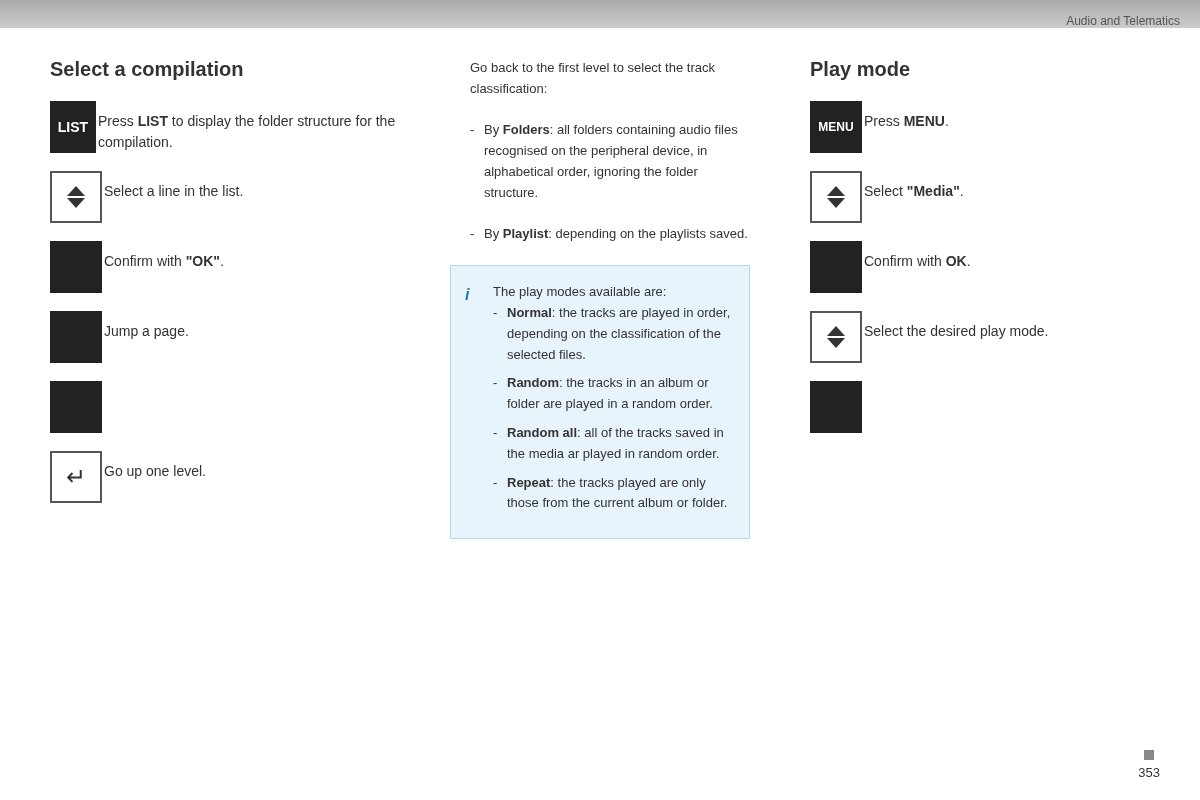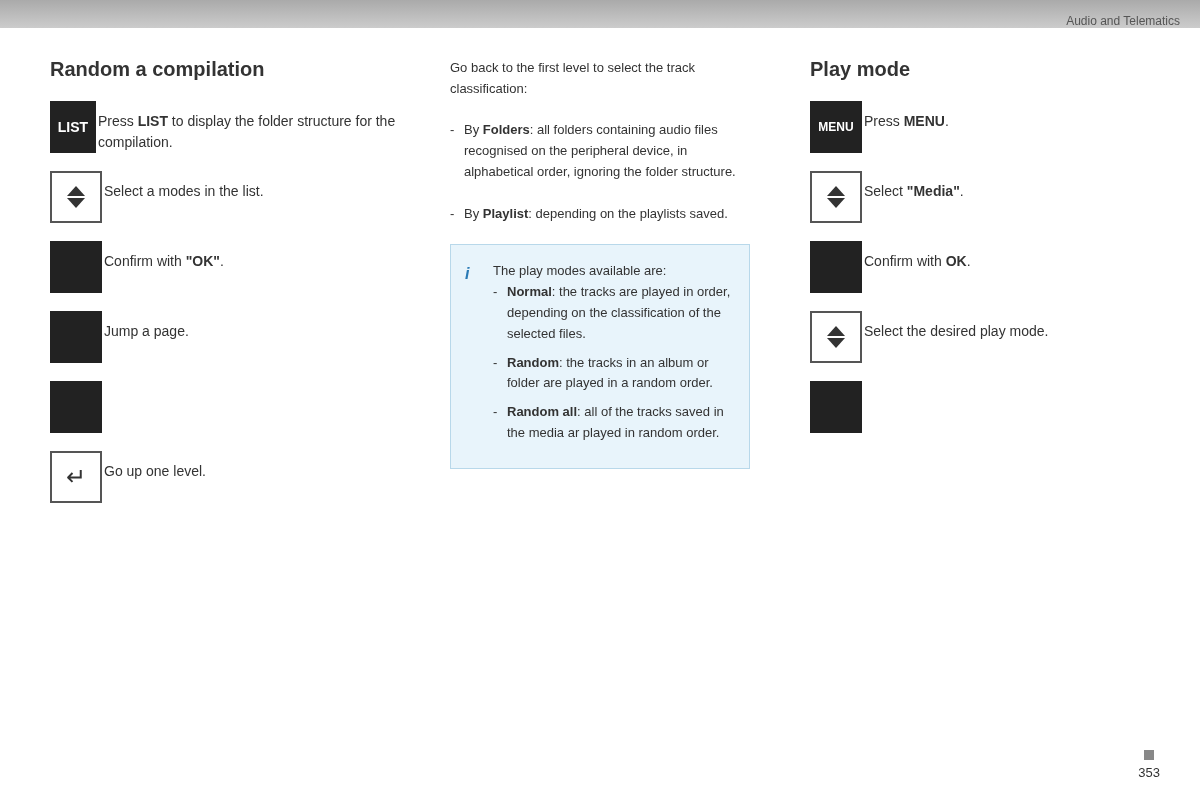--- a/index.html
+++ b/index.html
@@ -122,20 +122,21 @@
       width: 340px;
       flex-shrink: 0;
       padding-left: 20px;
       padding-right: 20px;
     }
 
     .middle-top-text {
       font-size: 13px;
       line-height: 1.6;
       margin-bottom: 20px;
+      margin-left: 20px;
     }
 
     .info-box {
       background: #e8f4fb;
       border: 1px solid #b8d8ea;
       padding: 16px 16px 16px 42px;
       position: relative;
       font-size: 13px;
       line-height: 1.6;
       margin-top: 20px;
@@ -208,33 +209,33 @@
 </head>
 <body>
 
 <div class="top-bar">
   <span class="top-bar-text">Audio and Telematics</span>
 </div>
 
 <div class="main-content">
 
   <div class="left-section">
-    <div class="section-title">Random a compilation</div>
+    <div class="section-title">Select a compilation</div>
 
     <div class="icon-row">
       <div class="list-badge">LIST</div>
       <div class="icon-desc">Press <b>LIST</b> to display the folder structure for the compilation.</div>
     </div>
 
     <div class="icon-row">
       <div class="arrow-icon">
         <div class="arrow-up"></div>
         <div class="arrow-down"></div>
       </div>
-      <div class="icon-desc">Select a modes in the list.</div>
+      <div class="icon-desc">Select a line in the list.</div>
     </div>
 
     <div class="icon-row">
       <div class="icon-box dark"></div>
       <div class="icon-desc">Confirm with <b>"OK"</b>.</div>
     </div>
 
     <div class="icon-row">
       <div class="icon-box dark"></div>
       <div class="icon-desc">Jump a page.</div>
@@ -268,20 +269,21 @@
       </span>
     </div>
 
     <div class="info-box">
       <span class="info-icon">i</span>
       <div>The play modes available are:</div>
       <ul>
         <li><b>Normal</b>: the tracks are played in order, depending on the classification of the selected files.</li>
         <li><b>Random</b>: the tracks in an album or folder are played in a random order.</li>
         <li><b>Random all</b>: all of the tracks saved in the media ar played in random order.</li>
+        <li><b>Repeat</b>: the tracks played are only those from the current album or folder.</li>
       </ul>
     </div>
   </div>
 
   <div class="right-section">
     <div class="section-title">Play mode</div>
 
     <div class="icon-row">
       <div class="menu-badge">MENU</div>
       <div class="icon-desc">Press <b>MENU</b>.</div>

